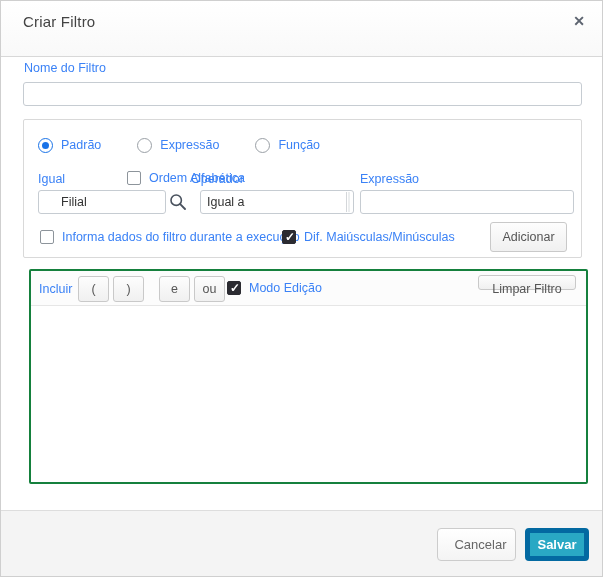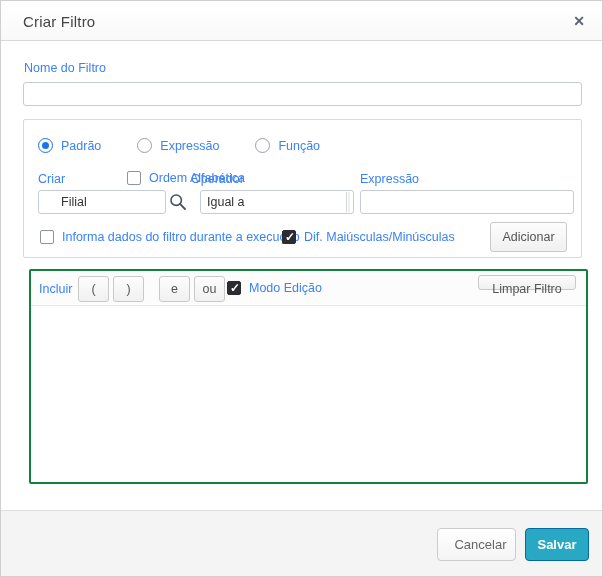--- a/index.html
+++ b/index.html
@@ -6,21 +6,21 @@
   html,body { background:#fff; }
   body { font-family:"Liberation Sans", sans-serif; color:#4a4a4a; }
 
   .dialog {
     position:relative; width:603px; height:577px;
     background:#fff; border:1px solid #cfcfcf; overflow:hidden;
   }
 
   
   .dlg-header {
-    position:absolute; left:0; top:0; right:0; height:40px;
+    position:absolute; left:0; top:0; right:0; height:56px;
     background:linear-gradient(#ffffff,#f9f9f9);
     border-bottom:1px solid #d8d8d8;
   }
   .dlg-title {
     position:absolute; left:22px; top:12px;
     font-size:15px; color:#444; letter-spacing:.2px;
   }
   .dlg-close {
     position:absolute; right:13px; top:10px; width:20px; height:20px;
     font-size:14px; line-height:20px; text-align:center; color:#5d6470;
@@ -37,21 +37,21 @@
 
   .name-label { position:absolute; left:23px; top:60px; }
   .name-input { position:absolute; left:22px; top:81px; width:559px; }
 
   
   .sec1 {
     position:absolute; left:22px; top:118px; width:559px; height:139px;
     border:1px solid #d9d9d9; border-radius:2px; background:#fff;
   }
   .radio-row { position:absolute; left:14px; top:18px; display:flex; align-items:center; }
-  .radio-item { display:flex; align-items:center; margin-right:36px; cursor:pointer; }
+  .radio-item { display:flex; align-items:flex-start; margin-right:36px; cursor:pointer; }
   .radio-circle {
     width:15px; height:15px; border:1px solid #9aa0a6; border-radius:50%;
     margin-right:8px; background:#fff; position:relative; flex:none;
   }
   .radio-item.selected .radio-circle { border-color:#1a73e8; }
   .radio-item.selected .radio-circle::after {
     content:""; position:absolute; left:3px; top:3px; width:7px; height:7px;
     border-radius:50%; background:#1a73e8;
   }
   .campo-label    { position:absolute; left:14px;  top:52px; }
@@ -123,21 +123,21 @@
   .cancel-btn {
     position:absolute; right:86px; top:17px; width:79px; height:33px;
     border:1px solid #ccc; border-radius:4px;
     background:linear-gradient(#ffffff,#f4f4f4);
     color:#666; font-size:13px; font-family:"Liberation Sans",sans-serif;
     cursor:pointer;
     padding-left:8px;
   }
   .save-btn {
     position:absolute; right:13px; top:17px; width:64px; height:33px;
-    border:1px solid #0369a1; border-radius:4px; background:#29a8c4;
+    border:5px solid #0369a1; border-radius:4px; background:#29a8c4;
     color:#fff; font-size:13px; font-weight:bold;
     font-family:"Liberation Sans",sans-serif; cursor:pointer;
   }
 </style>
 </head>
 <body>
 
 <div class="dialog">
 
   <div class="dlg-header">
@@ -158,21 +158,21 @@
       <div class="radio-item">
         <span class="radio-circle"></span>
         <span class="lbl">Expressão</span>
       </div>
       <div class="radio-item">
         <span class="radio-circle"></span>
         <span class="lbl">Função</span>
       </div>
     </div>
 
-    <div class="lbl campo-label">Criar</div>
+    <div class="lbl campo-label">Igual</div>
 
     <div class="chkrow ordem-box">
       <span class="chk"></span>
       <span class="lbl">Ordem Alfabética</span>
     </div>
 
     <div class="lbl operador-label">Operador</div>
     <div class="lbl expr-label">Expressão</div>
 
     <input class="txt campo-input" value="Filial" style="">

